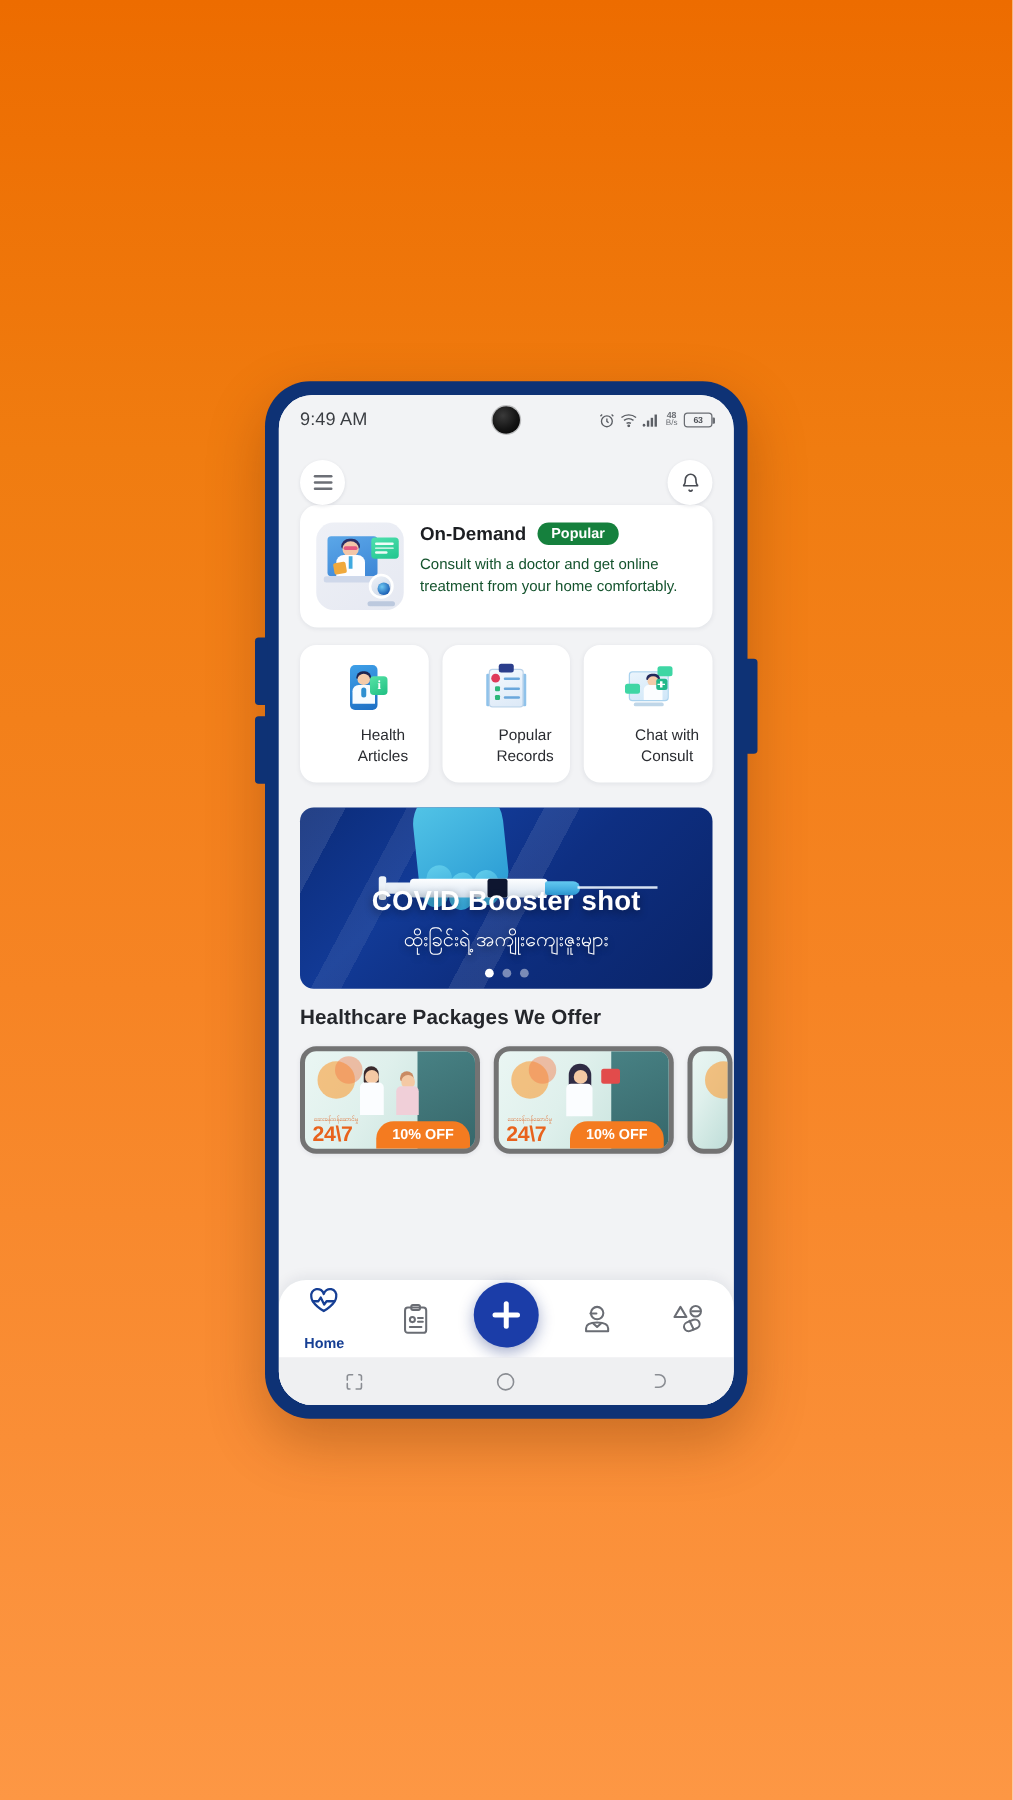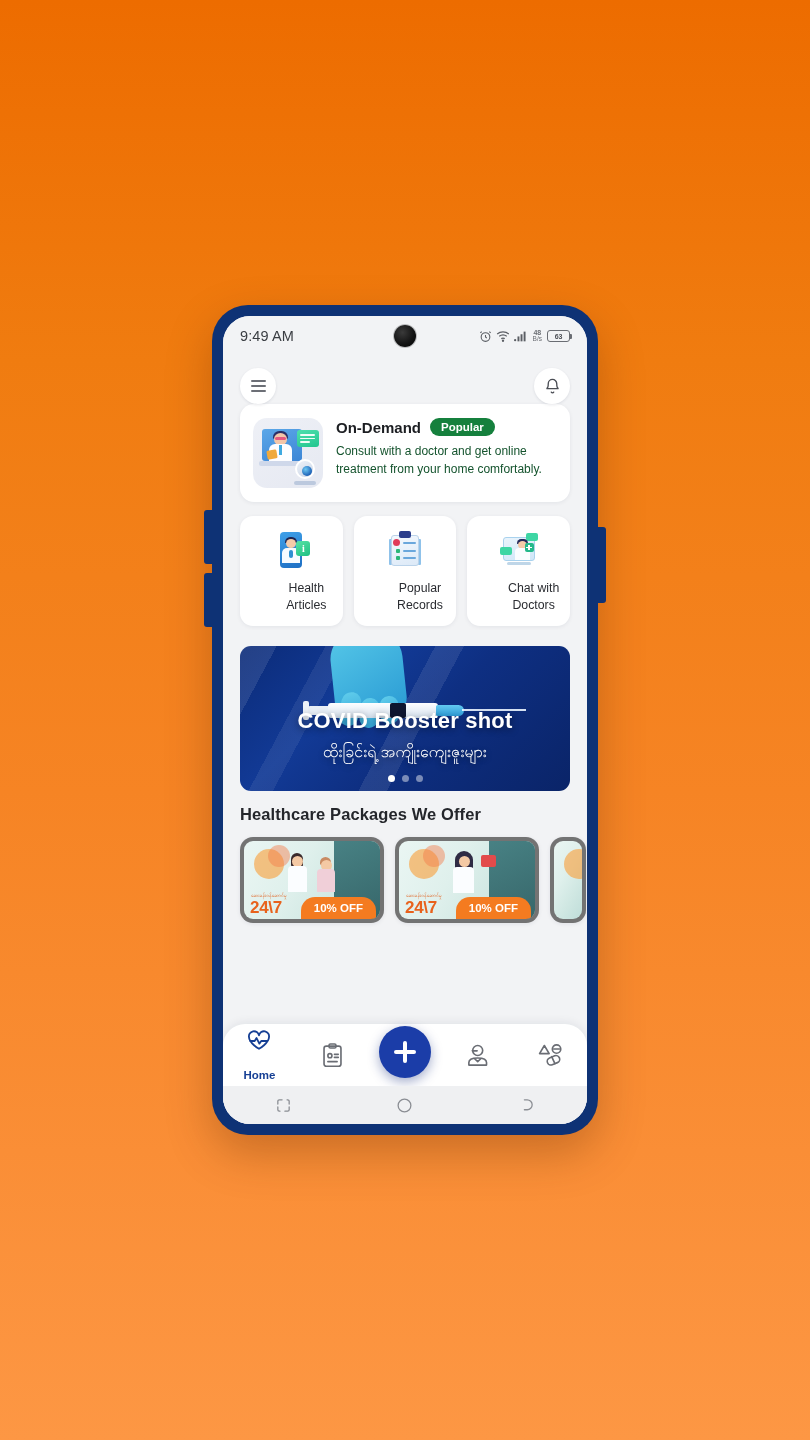--- a/index.html
+++ b/index.html
@@ -343,21 +343,21 @@
               <div class="t3-b2"></div>
               <div class="t3-hair"></div>
               <div class="t3-head"></div>
             <div class="t3-coat"></div>
               <div class="t3-cross"></div>
               <div class="t3-b1"></div>
               <div class="t3-foot"></div>
           </div>
           <div class="tile-label">
             <span>Chat with</span><br>
-            <span>Doctors</span>
+            <span>Consult</span>
           </div>
         </div>
       </div>
 
       <div id="covid-banner">
         <div class="sheen"></div>
         <div class="cv-hand"></div>
         <div class="cv-finger cv-f1"></div>
           <div class="cv-finger cv-f2"></div>
           <div class="cv-finger cv-f3"></div>

